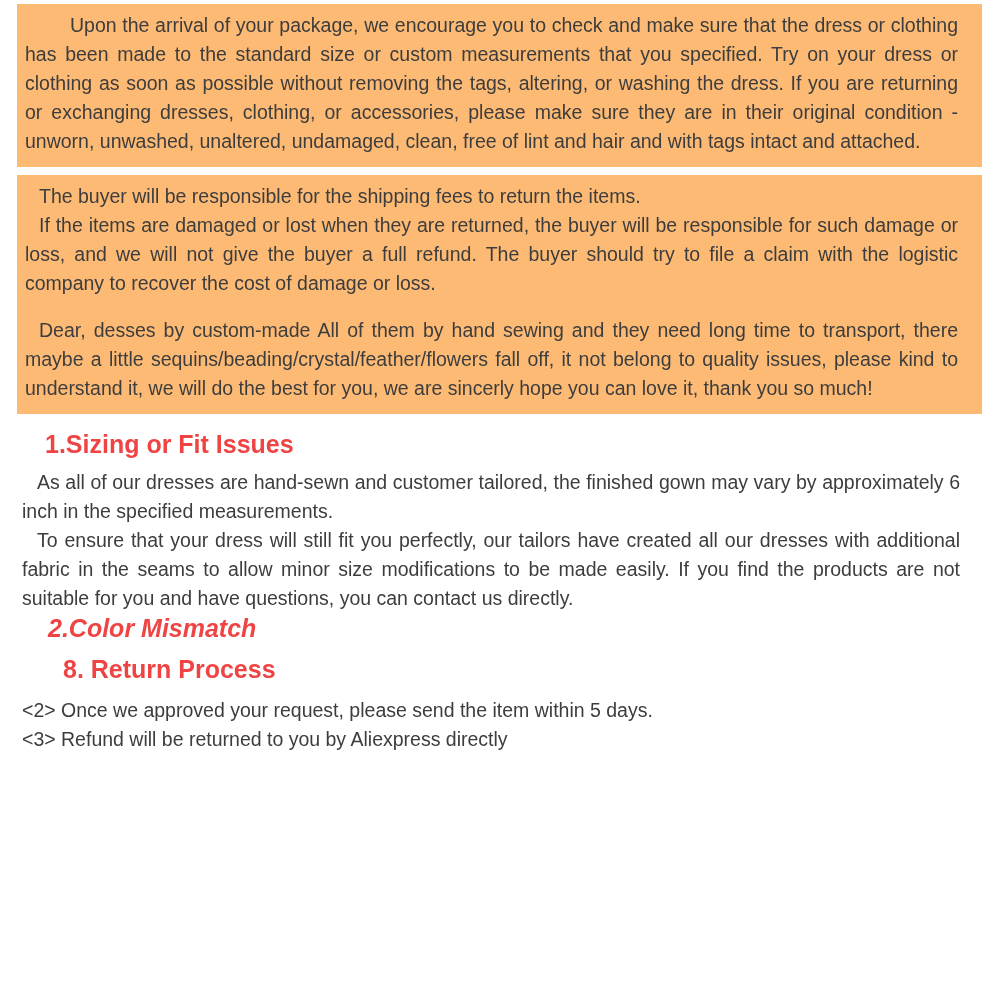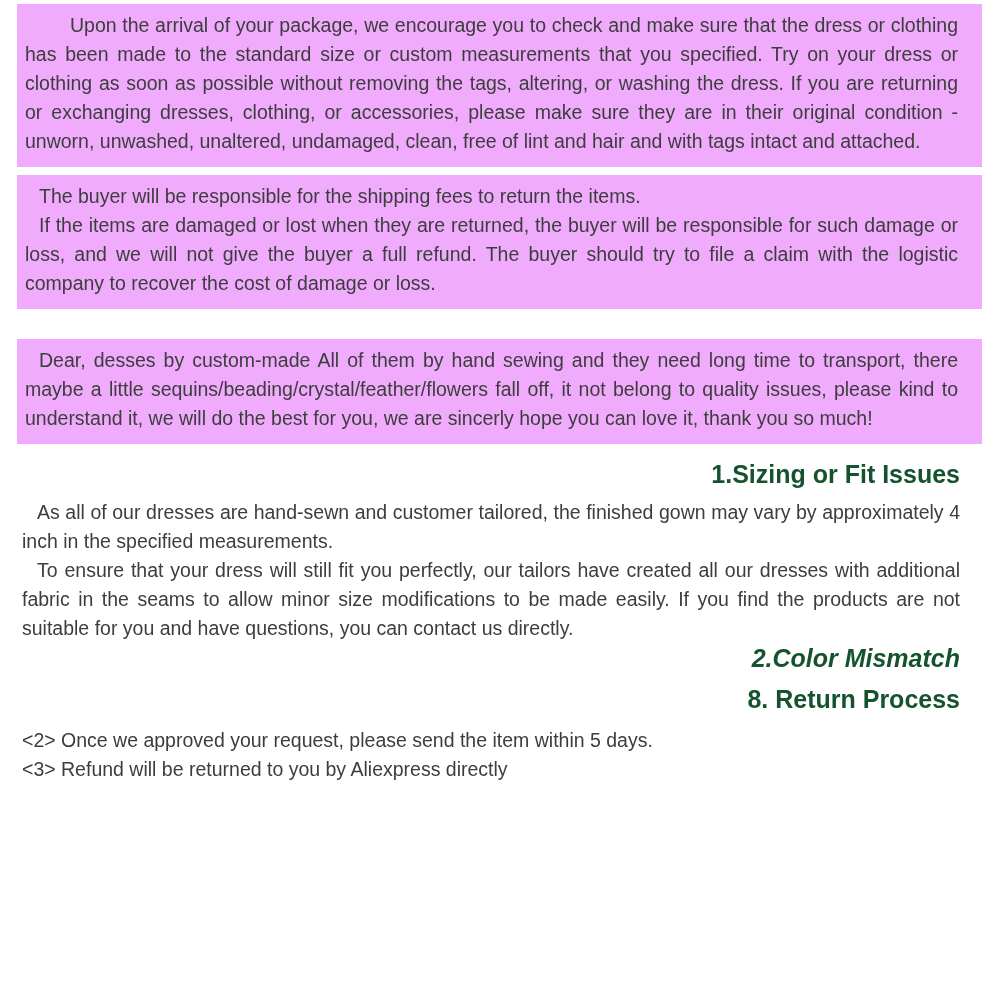--- a/index.html
+++ b/index.html
@@ -14,55 +14,55 @@
     font-family: "Liberation Sans", "DejaVu Sans", sans-serif;
     color: #3d3d3d;
   }
   .page {
     position: relative;
     width: 1000px;
     height: 1000px;
   }
   
   .gray-box {
-    background: #f0abfc;
+    background: #fdba74;
     margin-left: 17px;
     margin-right: 18px;
     font-size: 19.5px;
     line-height: 29px;
     text-align: justify;
     padding: 7px 24px 11px 8px;
   }
   .gray-box p {
     margin: 0;
     text-indent: 14px;
   }
   .box-1 { margin-top: 4px; }
   .box-1 p { text-indent: 45px; }
   .box-2 { margin-top: 8px; }
-  .box-3 { margin-top: 30px; }
+  .box-3 { margin-top: 0; }
 
   
   .section {
     margin: 0 40px 0 22px;
   }
   .section p {
     margin: 0;
     font-size: 19.5px;
     line-height: 29px;
     text-align: justify;
     text-indent: 15px;
   }
   .section-heading {
-    color: #14532d;
+    color: #ef4444;
     font-size: 25px;
     line-height: 26px;
     font-weight: bold;
     margin: 0;
-    text-align: right;
+    text-align: left;
   }
   .s1 .section-heading { margin: 17px 0 11px 23px; }
   .s2 .section-heading { margin: 2px 0 15px 26px; font-style: italic; }
   .s3 .section-heading { margin: 6px 0 14px 41px; }
   .s3 p.step {
     text-indent: 0;
   }
 </style>
 </head>
 <body>
@@ -77,21 +77,21 @@
     <p>The buyer will be responsible for the shipping fees to return the items.</p>
     <p>If the items are damaged or lost when they are returned, the buyer will be responsible for such damage or loss, and we will not give the buyer a full refund. The buyer should try to file a claim with the logistic company to recover the cost of damage or loss.</p>
   </div>
 
   <div class="gray-box box-3">
     <p>Dear, desses by custom-made All of them by hand sewing and they need long time to transport, there maybe a little sequins/beading/crystal/feather/flowers fall off, it not belong to quality issues, please kind to understand it, we will do the best for you, we are sincerly hope you can love it, thank you so much!</p>
   </div>
 
   <div class="section s1">
     <h2 class="section-heading">1.Sizing or Fit Issues</h2>
-    <p>As all of our dresses are hand-sewn and customer tailored, the finished gown may vary by approximately 4 inch in the specified measurements.</p>
+    <p>As all of our dresses are hand-sewn and customer tailored, the finished gown may vary by approximately 6 inch in the specified measurements.</p>
     <p>To ensure that your dress will still fit you perfectly, our tailors have created all our dresses with additional fabric in the seams to allow minor size modifications to be made easily. If you find the products are not suitable for you and have questions, you can contact us directly.</p>
   </div>
 
   <div class="section s2">
     <h2 class="section-heading">2.Color Mismatch</h2>
   </div>
 
   <div class="section s3">
     <h2 class="section-heading">8. Return Process</h2>
     <p class="step">&lt;2&gt; Once we approved your request, please send the item within 5 days.</p>

